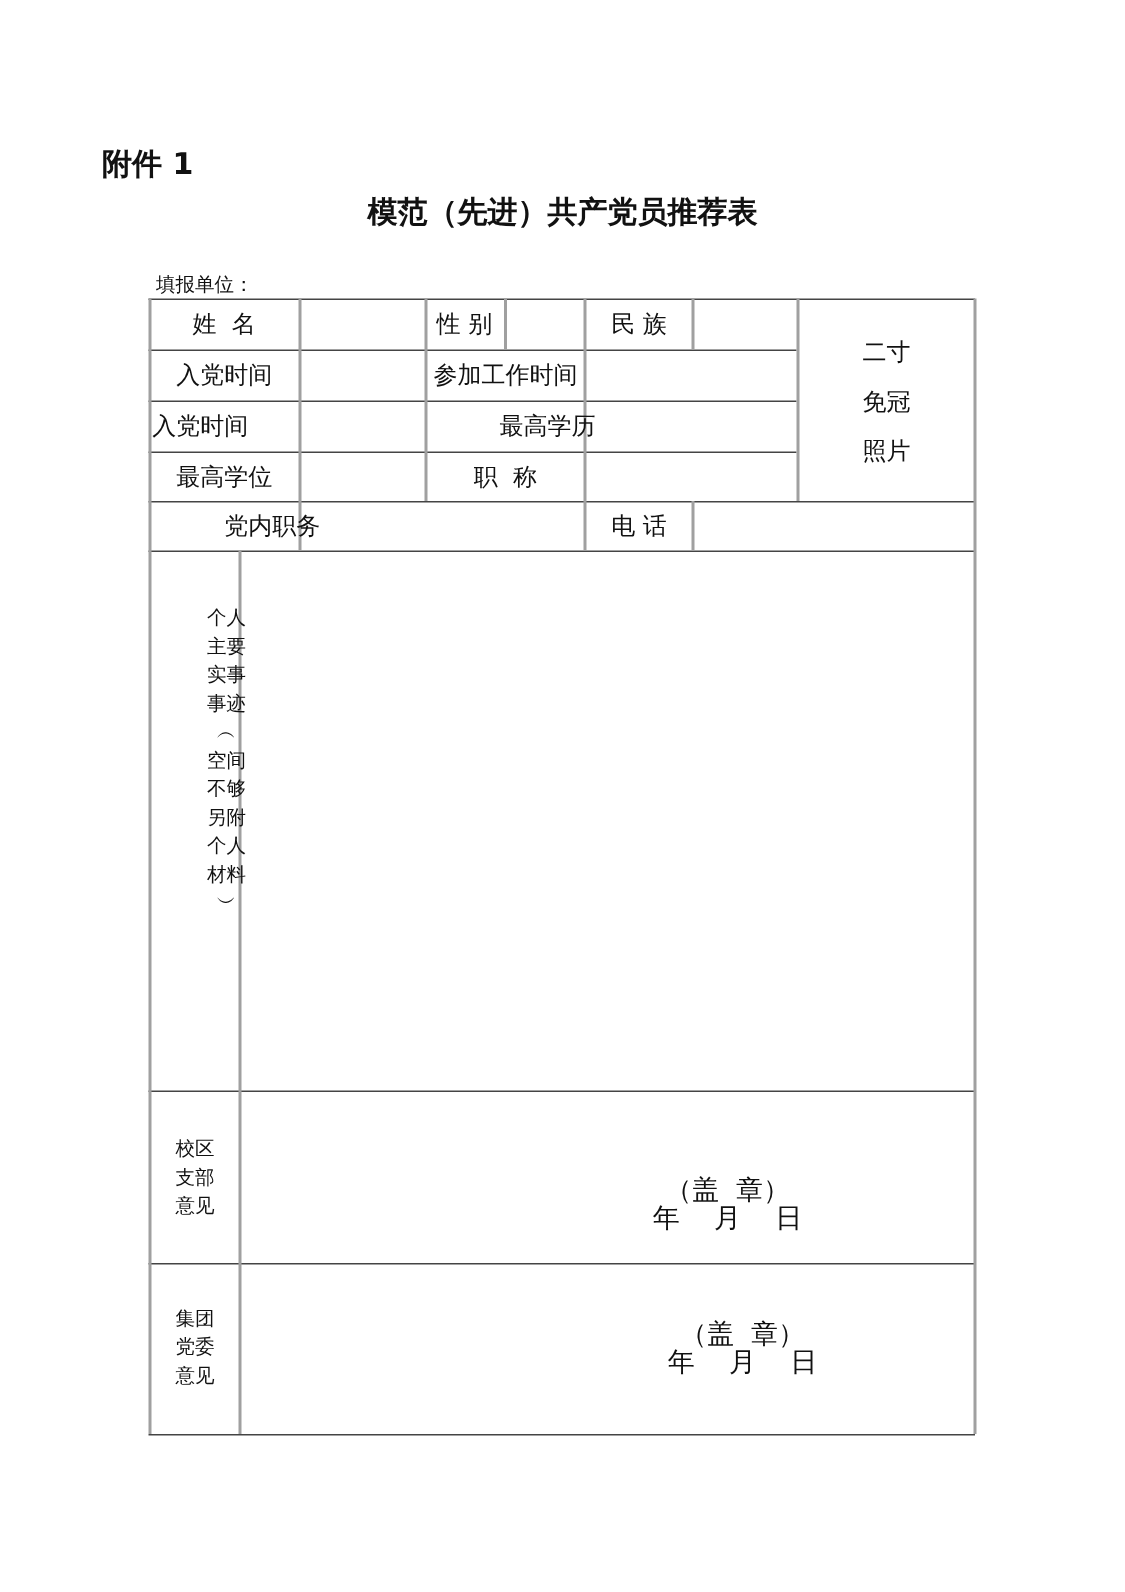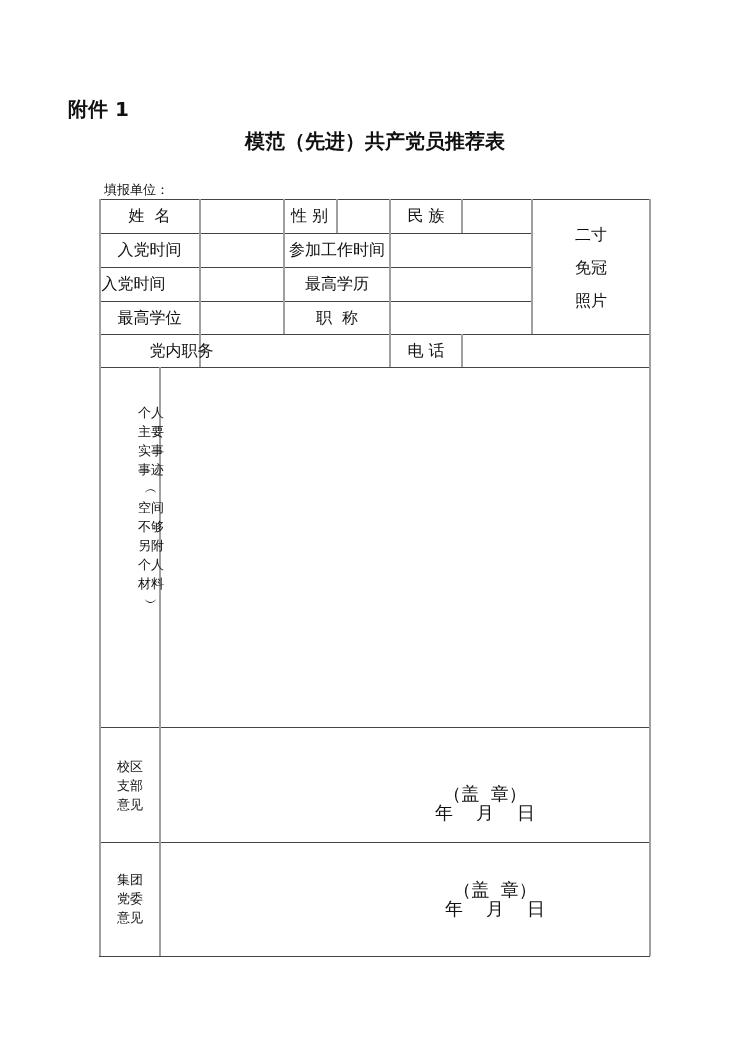--- a/index.html
+++ b/index.html
@@ -54,21 +54,21 @@
   <div class="cell" style="left:391px; top:200px; width:70px; height:33px;">民 族</div>
   <div class="cell" style="left:463px; top:200px; width:68px; height:33px;"></div>
 
   <div class="cell" style="left:100px; top:234px; width:99px; height:33px;">入党时间</div>
   <div class="cell" style="left:201px; top:234px; width:82px; height:33px;"></div>
   <div class="cell" style="left:285px; top:234px; width:104px; height:33px;">参加工作时间</div>
   <div class="cell" style="left:391px; top:234px; width:140px; height:33px;"></div>
 
   <div class="cell" style="left:84px; top:268px; width:99px; height:33px;">入党时间</div>
   <div class="cell" style="left:201px; top:268px; width:82px; height:33px;"></div>
-  <div class="cell" style="left:285px; top:268px; width:104px; height:33px;">最高学历</div>
+  <div class="cell" style="left:285px; top:268px; width:104px; height:33px;padding-left:28px;">最高学历</div>
   <div class="cell" style="left:391px; top:268px; width:140px; height:33px;"></div>
 
   <div class="cell" style="left:100px; top:302px; width:99px; height:32px;">最高学位</div>
   <div class="cell" style="left:201px; top:302px; width:82px; height:32px;"></div>
   <div class="cell" style="left:285px; top:302px; width:104px; height:32px; white-space:pre;">职  称</div>
   <div class="cell" style="left:391px; top:302px; width:140px; height:32px;"></div>
 
   <div class="cell photo" style="left:533px; top:200px; width:116px; height:134px; flex-direction:column;">
     <div>二寸</div>
     <div>免冠</div>

